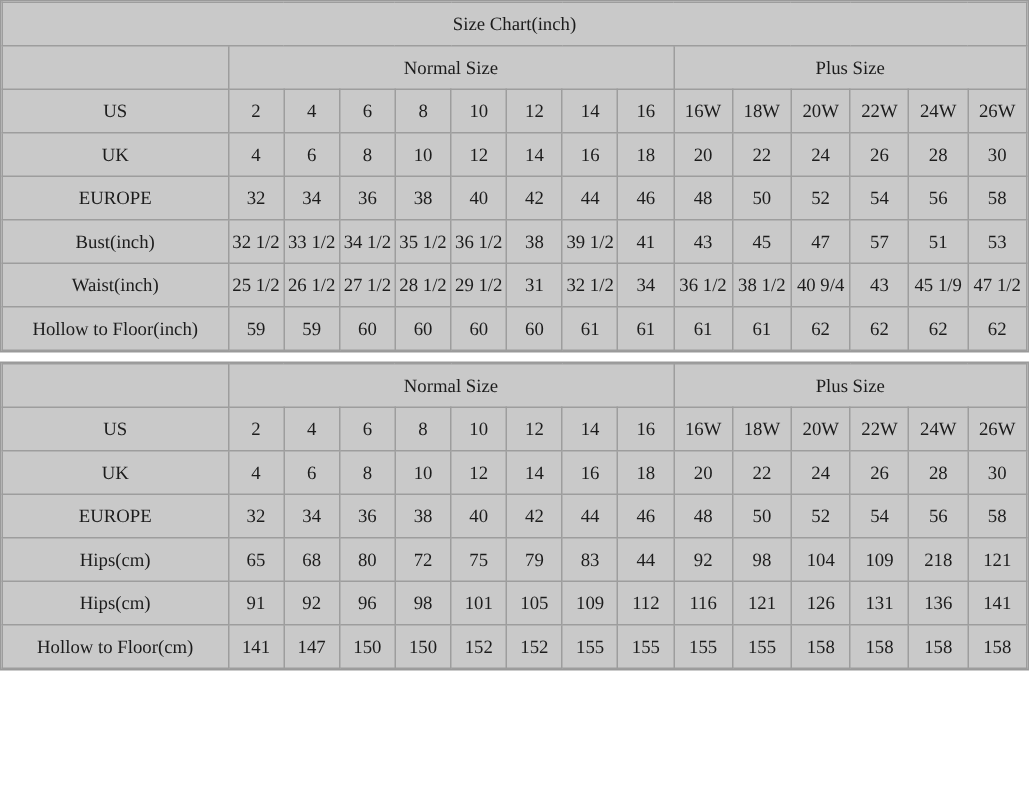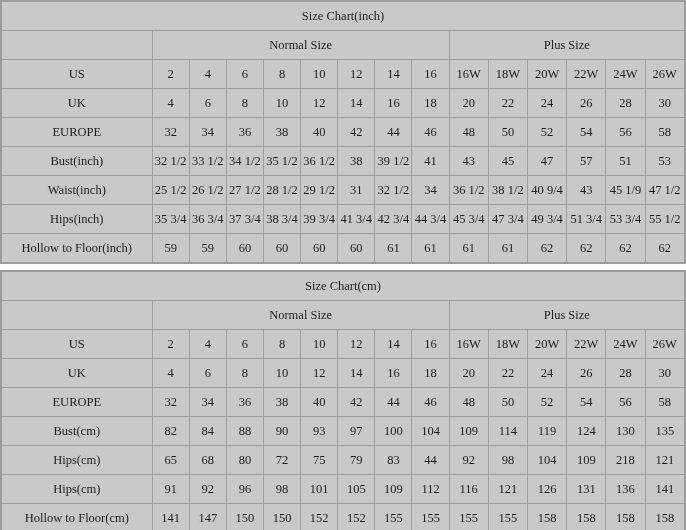--- a/index.html
+++ b/index.html
@@ -188,37 +188,20 @@
               <td>32 1/2</td>
               <td>34</td>
               <td>36 1/2</td>
               <td>38 1/2</td>
               <td>40 9/4</td>
               <td>43</td>
               <td>45 1/9</td>
               <td>47 1/2</td>
             </tr>
             <tr>
-              <td class="rowlabel">Hips(inch)</td>
-              <td>35 3/4</td>
-              <td>36 3/4</td>
-              <td>37 3/4</td>
-              <td>38 3/4</td>
-              <td>39 3/4</td>
-              <td>41 3/4</td>
-              <td>42 3/4</td>
-              <td>44 3/4</td>
-              <td>45 3/4</td>
-              <td>47 3/4</td>
-              <td>49 3/4</td>
-              <td>51 3/4</td>
-              <td>53 3/4</td>
-              <td>55 1/2</td>
-            </tr>
-            <tr>
               <td class="rowlabel-long">Hollow to Floor(inch)</td>
               <td>59</td>
               <td>59</td>
               <td>60</td>
               <td>60</td>
               <td>60</td>
               <td>60</td>
               <td>61</td>
               <td>61</td>
               <td>61</td>
@@ -245,23 +228,20 @@
             <col class="val-col">
             <col class="valw-col">
             <col class="valw-col">
             <col class="valw-col">
             <col class="valw-col">
             <col class="valw-col">
             <col class="valw-col">
           </colgroup>
           <tbody>
             <tr>
-              <td class="title-cell" colspan="15">Size Chart(cm)</td>
-            </tr>
-            <tr>
               <td class="group-cell" colspan="1"></td>
               <td class="group-cell" colspan="8">Normal Size</td>
               <td class="group-cell" colspan="6">Plus Size</td>
             </tr>
             <tr>
               <td class="rowlabel">US</td>
               <td>2</td>
               <td>4</td>
               <td>6</td>
               <td>8</td>
@@ -304,37 +284,20 @@
               <td>44</td>
               <td>46</td>
               <td>48</td>
               <td>50</td>
               <td>52</td>
               <td>54</td>
               <td>56</td>
               <td>58</td>
             </tr>
             <tr>
-              <td class="rowlabel">Bust(cm)</td>
-              <td>82</td>
-              <td>84</td>
-              <td>88</td>
-              <td>90</td>
-              <td>93</td>
-              <td>97</td>
-              <td>100</td>
-              <td>104</td>
-              <td>109</td>
-              <td>114</td>
-              <td>119</td>
-              <td>124</td>
-              <td>130</td>
-              <td>135</td>
-            </tr>
-            <tr>
               <td class="rowlabel">Hips(cm)</td>
               <td>65</td>
               <td>68</td>
               <td>80</td>
               <td>72</td>
               <td>75</td>
               <td>79</td>
               <td>83</td>
               <td>44</td>
               <td>92</td>

